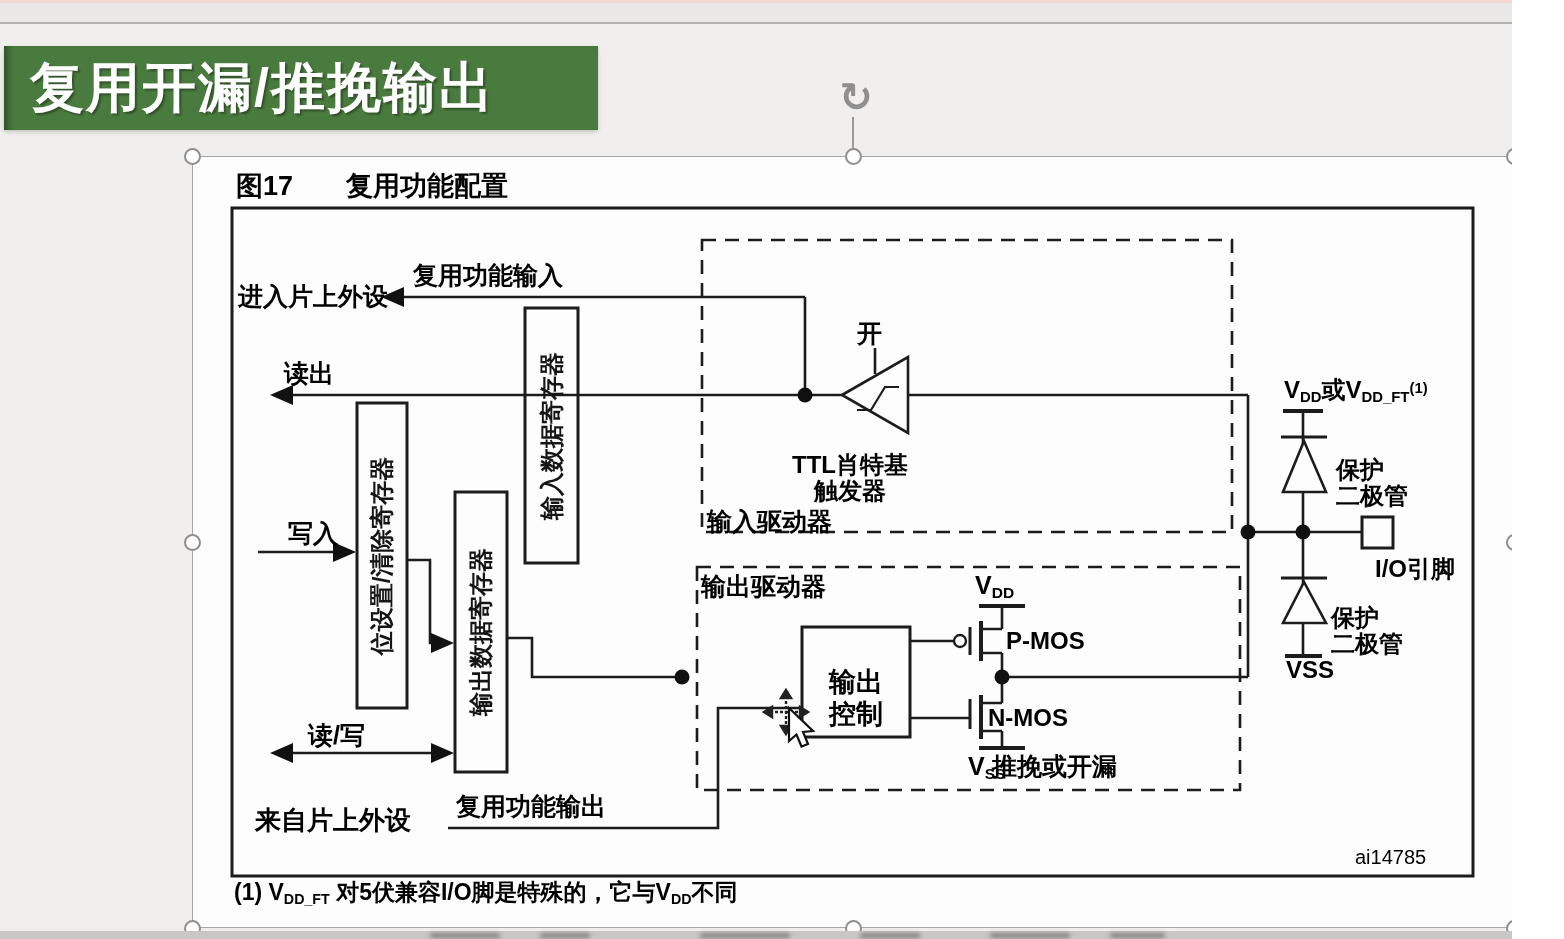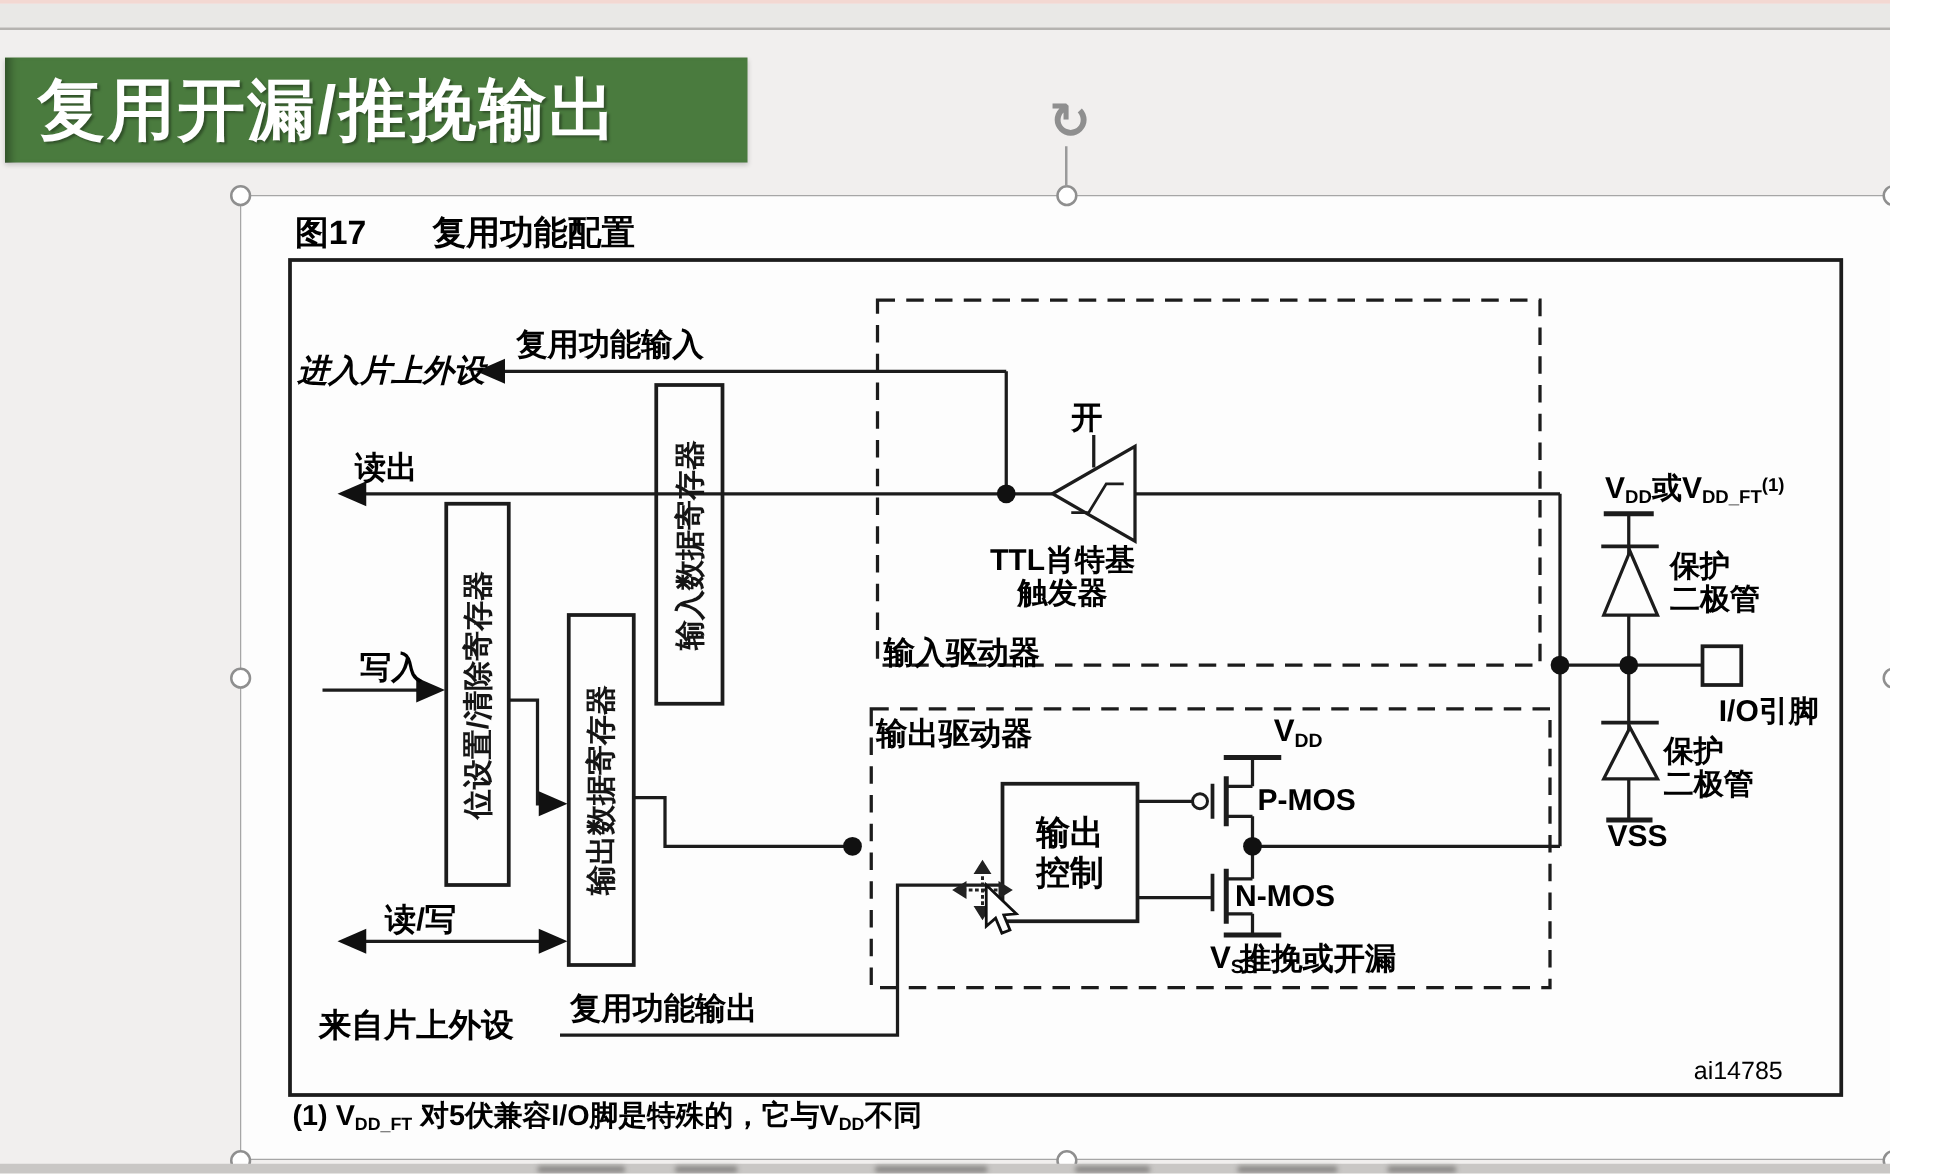--- a/index.html
+++ b/index.html
@@ -30,21 +30,21 @@
   .rotate-stem{position:absolute;left:852px;top:117px;width:2px;height:32px;background:#9a9a9a;}
   .rotate-glyph{position:absolute;left:835px;top:76px;width:42px;height:42px;color:#8f8f8f;
           font-size:40px;font-weight:bold;line-height:42px;text-align:center;}
 
   
   .t{position:absolute;color:#000000;font-weight:bold;white-space:nowrap;}
   sub.s{font-size:.62em;font-weight:bold;vertical-align:-0.28em;letter-spacing:0;}
   sup.p{font-size:.62em;font-weight:bold;vertical-align:0.35em;}
   .vbox{position:absolute;display:flex;align-items:center;justify-content:center;}
   .vbox span{transform:rotate(-90deg);white-space:nowrap;font-weight:bold;font-size:24px;color:#151515;}
-  .c2{text-align:center;line-height:26px;}
+  .c2{text-align:center;line-height:26px;margin-top:16px;}
   svg{position:absolute;left:0;top:0;}
 </style>
 </head>
 <body>
 
 <div id="stage">
 
   <div class="top-pink"></div>
   <div class="top-band"></div>
   <div class="top-divider"></div>
@@ -138,21 +138,21 @@
       <polygon points="356,552 333,542 333,562"></polygon>
       <polygon points="454,643 431,633 431,653"></polygon>
       <polygon points="270,753 293,743 293,763"></polygon>
       <polygon points="454,753 431,743 431,763"></polygon>
     </g>
   </svg>
 
   <div class="t" style="left:236px;top:168px;font-size:27px;">图17</div>
   <div class="t" style="left:346px;top:168px;font-size:27px;">复用功能配置</div>
 
-  <div class="t" style="left:238px;top:280px;font-size:25px;font-style:italic;">进入片上外设</div>
+  <div class="t" style="left:238px;top:280px;font-size:25px;">进入片上外设</div>
   <div class="t" style="left:413px;top:259px;font-size:25px;">复用功能输入</div>
   <div class="t" style="left:284px;top:357px;font-size:25px;">读出</div>
   <div class="t" style="left:256px;top:517px;font-size:25px;margin-left:32px;">写入</div>
   <div class="t" style="left:308px;top:719px;font-size:25px;">读/写</div>
   <div class="t" style="left:255px;top:803px;font-size:26px;">来自片上外设</div>
   <div class="t" style="left:456px;top:790px;font-size:25px;">复用功能输出</div>
 
   <div class="vbox" style="left:525px;top:308px;width:53px;height:255px;">
     <span>输入数据寄存器</span>
     </div>
@@ -168,21 +168,21 @@
   <div class="t c2" style="left:780px;top:436px;width:140px;font-size:24px;white-space:normal;">
     <span style="display:block;">TTL肖特基</span>
     <span style="display:block;">触发器</span>
   </div>
 
   <div class="t" style="left:701px;top:570px;font-size:25px;">输出驱动器</div>
   <div class="t c2" style="left:802px;top:650px;width:108px;font-size:27px;line-height:32px;white-space:normal;">
     <span style="display:block;">输出</span>
     <span style="display:block;">控制</span>
   </div>
-  <div class="t" style="left:1019px;top:571px;font-size:25px;"><span>V</span><sub class="s">DD</sub></div>
+  <div class="t" style="left:975px;top:571px;font-size:25px;"><span>V</span><sub class="s">DD</sub></div>
   <div class="t" style="left:1006px;top:627px;font-size:24px;">P-MOS</div>
   <div class="t" style="left:988px;top:704px;font-size:24px;">N-MOS</div>
   <div class="t" style="left:968px;top:752px;font-size:25px;"><span>V</span><sub class="s">SS</sub></div>
   <div class="t" style="left:992px;top:750px;font-size:25px;">推挽或开漏</div>
 
   <div class="t" style="left:1284px;top:374px;font-size:24px;"><span>V</span><sub class="s">DD</sub><span>或</span><span>V</span><sub class="s">DD_FT</sub><sup class="p">(1)</sup></div>
   <div class="t c2" style="left:1336px;top:441px;font-size:24px;white-space:normal;width:100px;text-align:left;">
     <span style="display:block;">保护</span>
     <span style="display:block;">二极管</span>
   </div>

